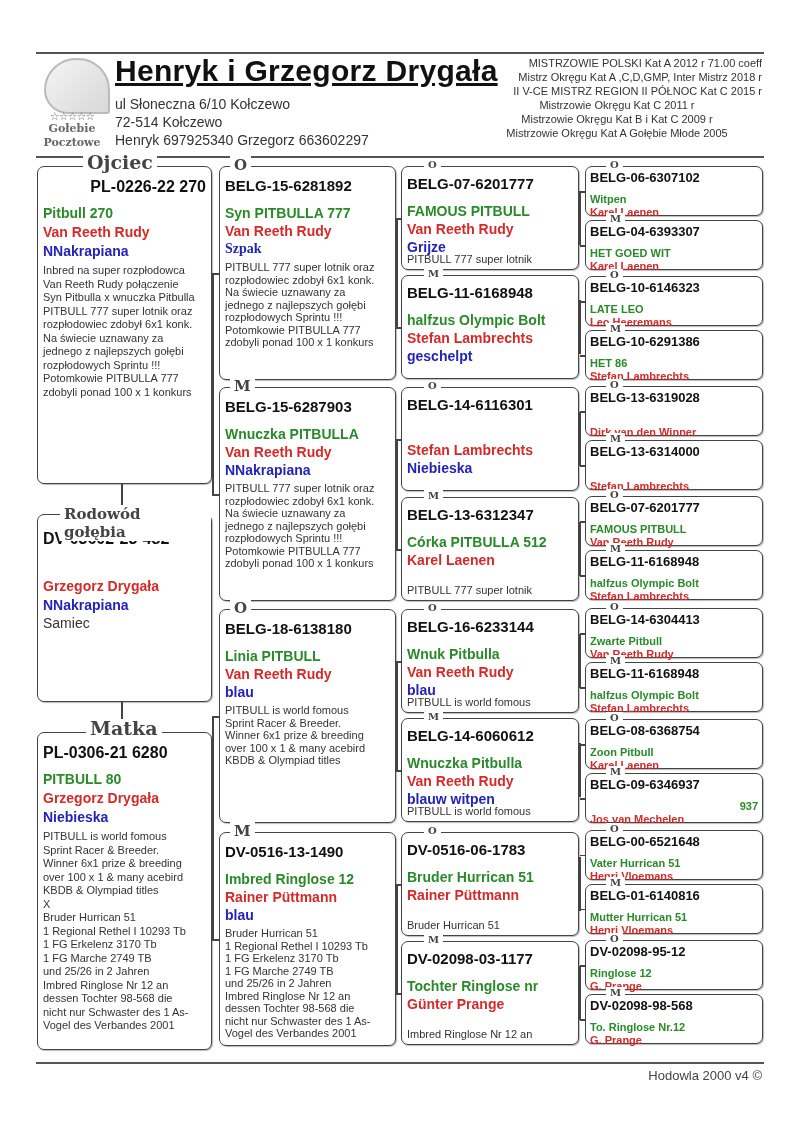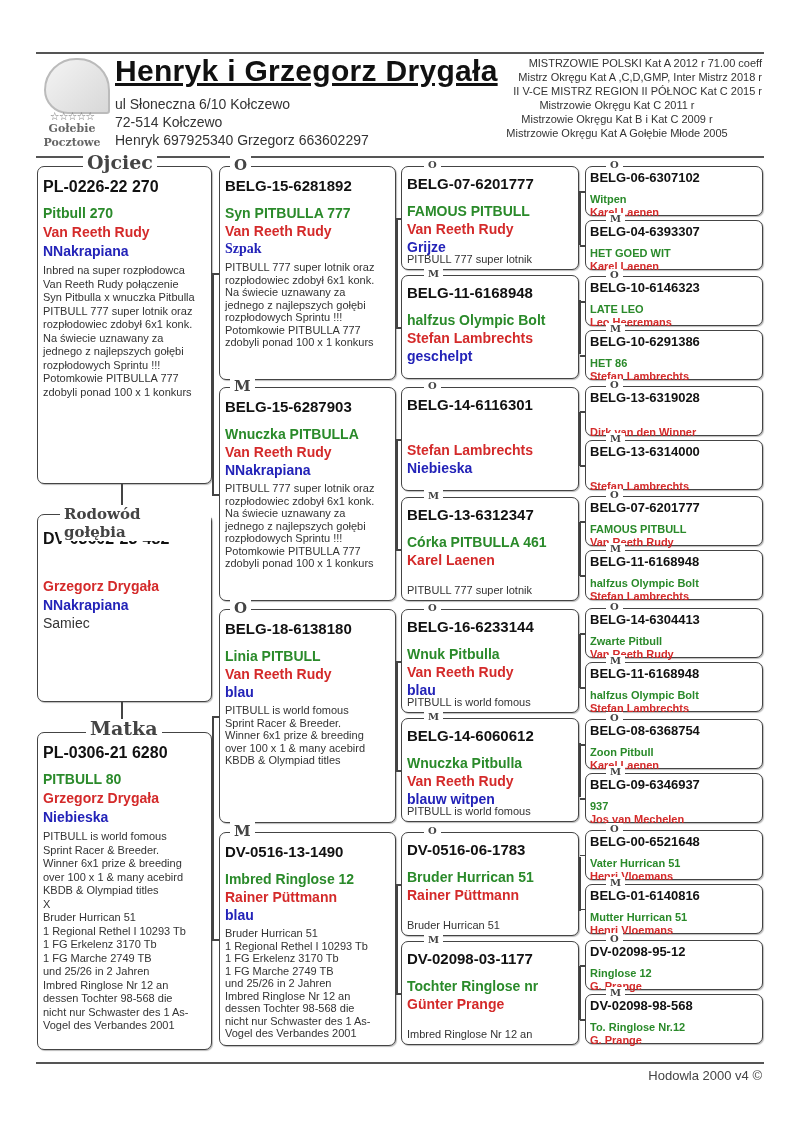--- a/index.html
+++ b/index.html
@@ -55,21 +55,21 @@
   <div class="r">II V-CE MISTRZ REGION II PÓŁNOC Kat C 2015 r</div>
   <div>Mistrzowie Okręgu Kat C 2011 r</div>
   <div>Mistrzowie Okręgu Kat B i Kat C 2009 r</div>
   <div>Mistrzowie Okręgu Kat A Gołębie Młode 2005</div>
 </div>
 
 <div class="hr" style="top:156px;"></div>
 
 <div class="box c1" style="left:37px;top:166px;width:175px;height:318px;">
   <div class="lbl big" style="left:45px;">Ojciec</div>
-  <div class="ring" style="margin-top:8px;">PL-0226-22   270</div>
+  <div class="ring" style="margin-top:8px;text-align:right;">PL-0226-22   270</div>
   <div class="name">Pitbull 270</div>
   <div class="owner">Van Reeth Rudy</div>
   <div class="color">NNakrapiana</div>
   <div class="note" style="margin-top:3px;">Inbred na super rozpłodowca
 Van Reeth Rudy połączenie
 Syn Pitbulla x wnuczka Pitbulla
 PITBULL 777 super lotnik oraz
 rozpłodowiec zdobył 6x1 konk.
 Na świecie uznawany za
 jednego z najlepszych gołębi
@@ -206,21 +206,21 @@
     <div class="ring">BELG-14-6116301</div>
     <div class="name" style="min-height: 18px;"></div>
     <div class="owner">Stefan Lambrechts</div>
     <div class="color" style="min-height: 18px;">Niebieska</div>
     <div class="note" style="position: absolute; bottom: 3px; left: 5px;"></div>
   </div>
 <div class="line" style="left: 396px; top: 439px; width: 5px; height: 1.5px;"></div>
 <div class="box c3" style="left: 401px; top: 497px; width: 178px; height: 104px;">
     <div class="lbl sm" style="left: 22px;">M</div>
     <div class="ring">BELG-13-6312347</div>
-    <div class="name" style="min-height: 18px;">Córka PITBULLA 461</div>
+    <div class="name" style="min-height: 18px;">Córka PITBULLA 512</div>
     <div class="owner">Karel Laenen</div>
     <div class="color" style="min-height: 18px;"></div>
     <div class="note" style="position: absolute; bottom: 3px; left: 5px;">PITBULL 777 super lotnik</div>
   </div>
 <div class="line" style="left: 396px; top: 549px; width: 5px; height: 1.5px;"></div>
 <div class="box c3" style="left: 401px; top: 609px; width: 178px; height: 104px;">
     <div class="lbl sm" style="left: 22px;">O</div>
     <div class="ring">BELG-16-6233144</div>
     <div class="name" style="min-height: 18px;">Wnuk Pitbulla</div>
     <div class="owner">Van Reeth Rudy</div>
@@ -328,21 +328,21 @@
 <div class="box c4" style="left: 585px; top: 719px; width: 178px; height: 50px;">
     <div class="lbl sm" style="left: 20px;">O</div>
     <div class="ring">BELG-08-6368754</div>
     <div class="name" style="min-height: 13px;">Zoon Pitbull</div>
     <div class="owner">Karel Laenen</div>
   </div>
 <div class="line" style="left: 580px; top: 744px; width: 5px; height: 1.5px;"></div>
 <div class="box c4" style="left: 585px; top: 773px; width: 178px; height: 50px;">
     <div class="lbl sm" style="left: 20px;">M</div>
     <div class="ring">BELG-09-6346937</div>
-    <div class="name" style="min-height: 13px;">937</div>
+    <div class="name" style="min-height: 13px; text-align: right;">937</div>
     <div class="owner">Jos van Mechelen</div>
   </div>
 <div class="line" style="left: 580px; top: 798px; width: 5px; height: 1.5px;"></div>
 <div class="box c4" style="left: 585px; top: 829.6px; width: 178px; height: 50px;">
     <div class="lbl sm" style="left: 20px;">O</div>
     <div class="ring">BELG-00-6521648</div>
     <div class="name" style="min-height: 13px;">Vater Hurrican 51</div>
     <div class="owner">Henri Vloemans</div>
   </div>
 <div class="line" style="left: 580px; top: 854.6px; width: 5px; height: 1.5px;"></div>

